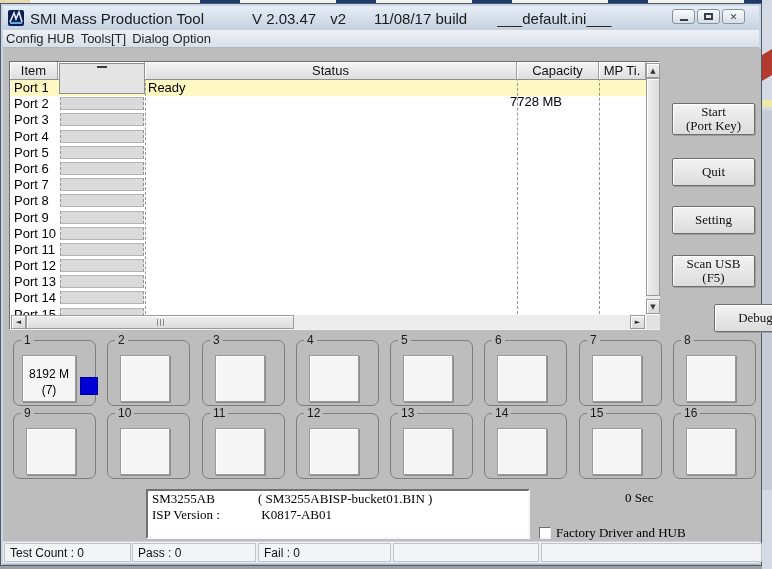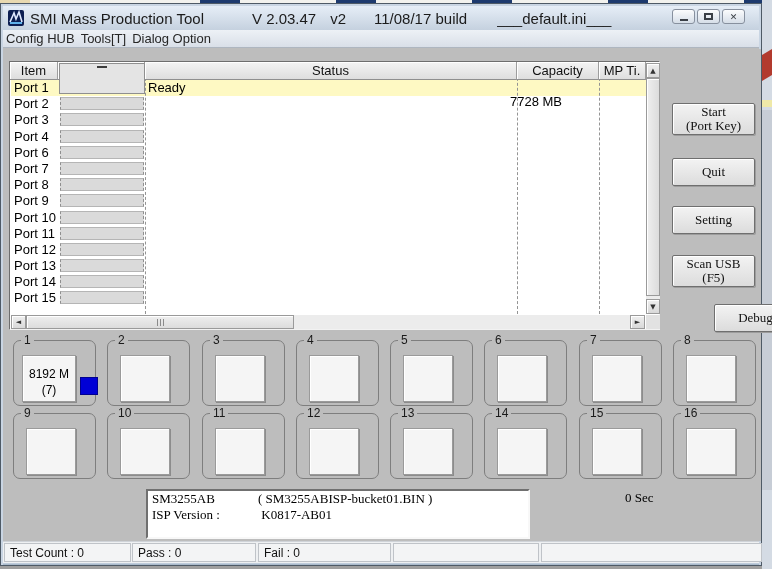--- a/index.html
+++ b/index.html
@@ -215,20 +215,24 @@
           </div>
           <div class="trow">
             <span class="cell-item">Port 3</span>
             <span class="cell-prog"></span>
           </div>
           <div class="trow">
             <span class="cell-item">Port 4</span>
             <span class="cell-prog"></span>
           </div>
           <div class="trow">
+            <span class="cell-item">Port 5</span>
+            <span class="cell-prog"></span>
+          </div>
+          <div class="trow">
             <span class="cell-item">Port 6</span>
             <span class="cell-prog"></span>
           </div>
           <div class="trow">
             <span class="cell-item">Port 7</span>
             <span class="cell-prog"></span>
           </div>
           <div class="trow">
             <span class="cell-item">Port 8</span>
             <span class="cell-prog"></span>
@@ -381,20 +385,24 @@
         <span class="info-b">( SM3255ABISP-bucket01.BIN )</span>
       </div>
       <div class="info-line">
         <span class="info-a">ISP Version :</span>
         <span class="info-b"> K0817-AB01</span>
       </div>
     </div>
 
     <div class="timer">0 Sec</div>
 
+    <div class="factory">
+      <div class="checkbox"></div>
+      <div class="factory-label">Factory Driver and HUB</div>
+    </div>
 
   </div>
 
   <div class="statusbar" id="statusbar">
       <div class="sb-panel sb0">Test Count : 0</div>
       <div class="sb-panel sb1">Pass : 0</div>
       <div class="sb-panel sb2">Fail : 0</div>
       <div class="sb-panel sb3"></div>
       <div class="sb-panel sb4"></div>
     </div>

